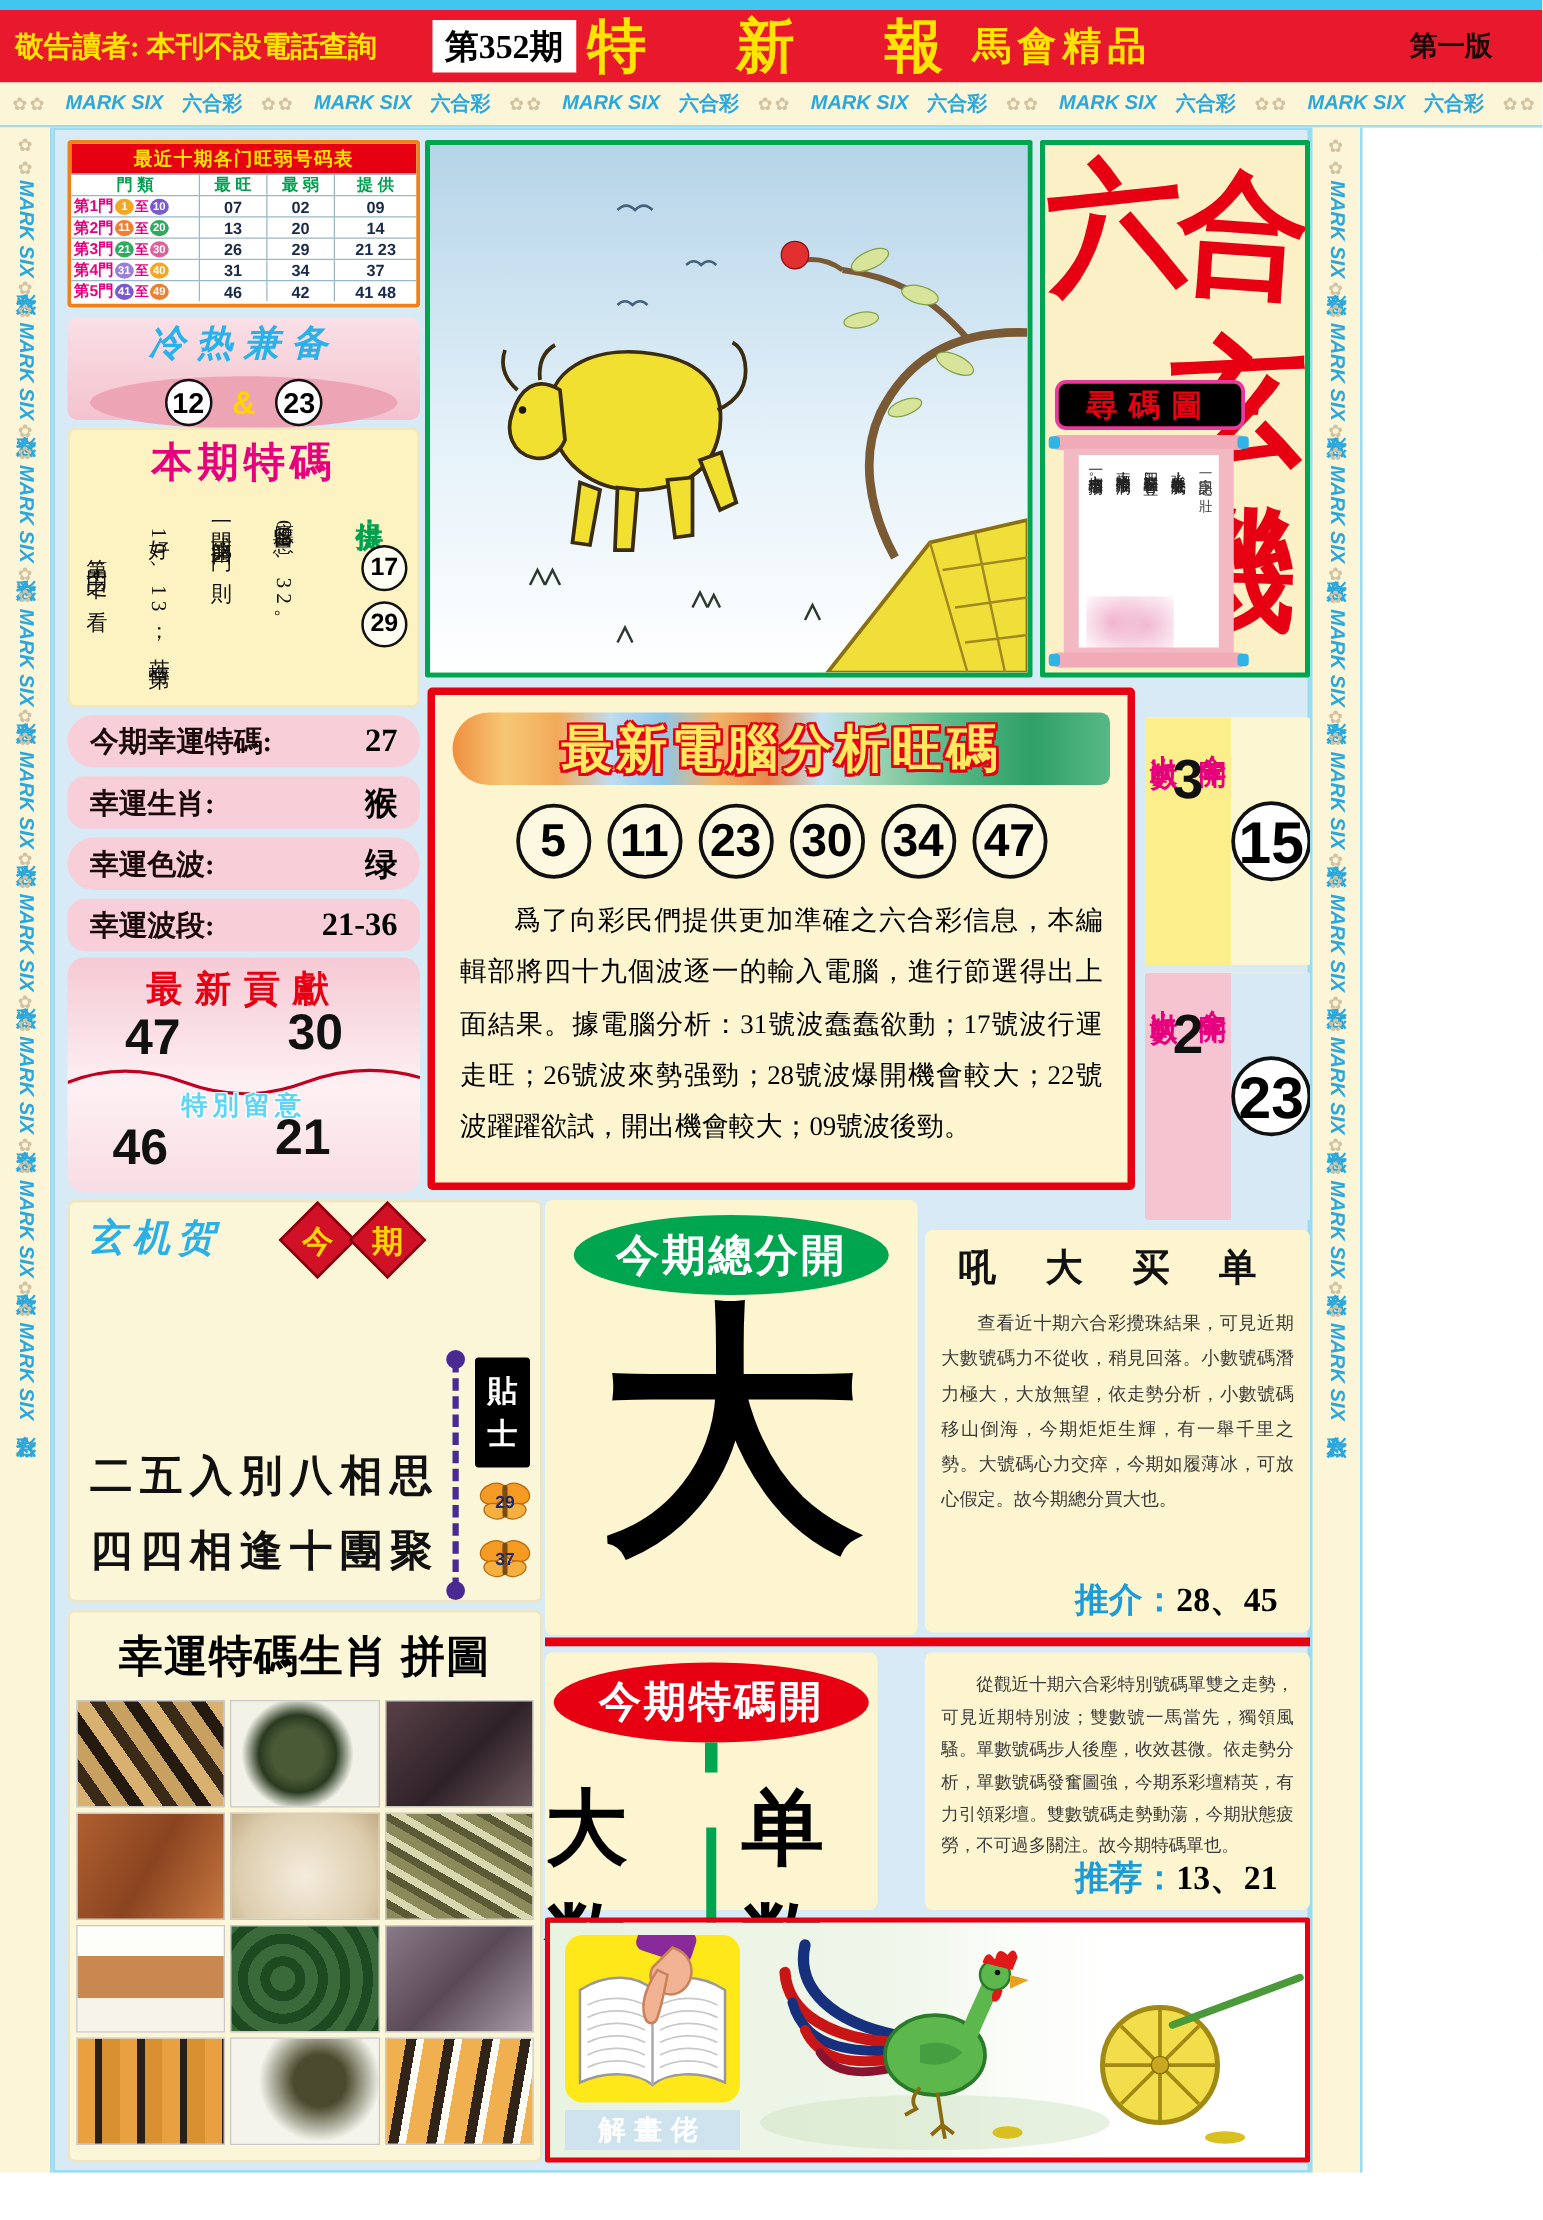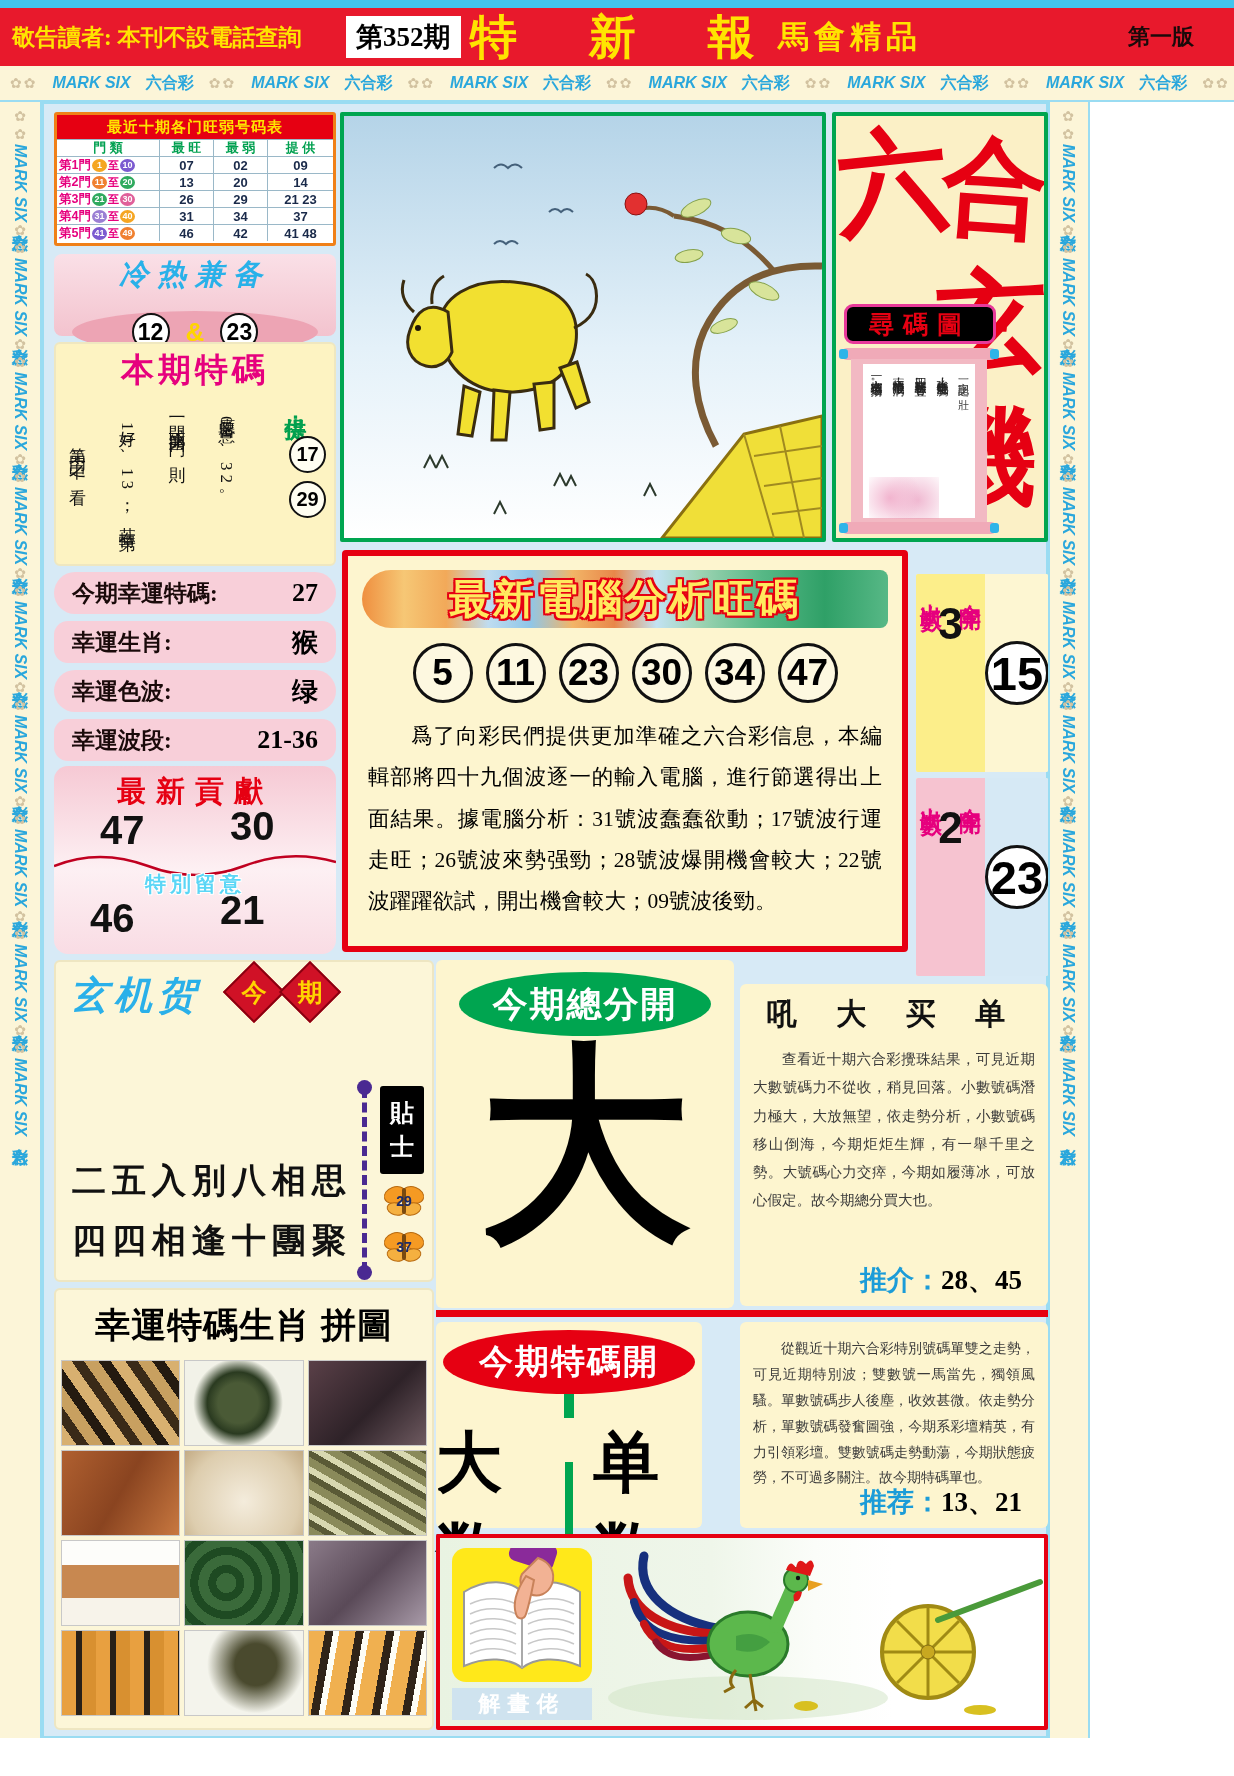--- a/index.html
+++ b/index.html
@@ -40,21 +40,21 @@
   .ht-c:nth-child(4n+1){border-left:none;}
   .ht-h{color:#00a050;font-size:13px;}
   .ht-lab{justify-content:flex-start;padding-left:2px;gap:1px;}
   .gate{color:#e6007e;font-weight:bold;font-size:12.5px;}
   .bdg{min-width:15px;height:13px;border-radius:50%;color:#fff;font-size:9px;display:flex;align-items:center;justify-content:center;font-weight:bold;}
   .zhi{color:#e6007e;font-size:11px;}
 
   
   .p-ch{left:10px;top:150px;width:282px;height:82px;background:linear-gradient(180deg,#fae0e7,#f3c3ce);border-radius:8px;}
   .ch-title{text-align:center;color:#29b1e9;font-weight:bold;font-size:29px;letter-spacing:9px;padding-top:1px;font-style:italic;font-family:"Liberation Serif",serif;}
-  .ch-ellipse{margin:16px auto 0;width:246px;height:42px;background:#eda4b4;border-radius:50%;display:flex;align-items:center;justify-content:center;gap:16px;}
+  .ch-ellipse{margin:6px auto 0;width:246px;height:42px;background:#eda4b4;border-radius:50%;display:flex;align-items:center;justify-content:center;gap:16px;}
   .ch-circle{width:38px;height:38px;background:#fff;border:2.5px solid #111;border-radius:50%;display:flex;align-items:center;justify-content:center;font-size:23px;font-weight:bold;}
   .ch-amp{color:#ffd400;font-size:26px;font-weight:bold;}
 
   
   .p-sc{left:10px;top:238px;width:282px;height:224px;background:#fdf3c2;border:2px solid #efe7c0;}
   .sc-title{text-align:center;color:#e6007e;font-weight:bold;font-size:33px;letter-spacing:4px;padding-top:4px;font-family:"Liberation Serif",serif;}
   .sc-body{position:absolute;top:56px;left:10px;right:8px;bottom:6px;display:flex;justify-content:space-between;}
   .sc-col{writing-mode:vertical-rl;text-orientation:mixed;font-family:"Liberation Serif",serif;font-size:17px;letter-spacing:4px;color:#111;}
   .sc-c0{margin-top:34px;}.sc-c1{margin-top:18px;}.sc-c2{margin-top:8px;}.sc-c3{margin-top:4px;}
   .sc-prov{display:flex;flex-direction:column;align-items:center;gap:8px;}
@@ -71,21 +71,21 @@
   .p-contrib{left:10px;top:662px;width:282px;height:188px;background:linear-gradient(180deg,#f6c9d4,#fdf0f3 55%,#f9dce4);border-radius:14px;overflow:hidden;}
   .ct-title{text-align:center;color:#e60012;font-weight:bold;font-size:29px;letter-spacing:10px;padding-top:6px;}
   .ct-num{position:absolute;font-size:40px;font-weight:bold;color:#111;}
   .ct-n1{left:46px;top:42px;}.ct-n2{left:176px;top:38px;}
   .ct-wave{position:absolute;left:0;top:84px;}
   .ct-note{position:absolute;top:104px;width:100%;text-align:center;color:#5bd6f6;font-weight:bold;font-size:21px;letter-spacing:4px;text-shadow:1px 1px 0 #fff,-1px -1px 0 #fff,1px -1px 0 #fff,-1px 1px 0 #fff;}
   .ct-n3{left:36px;top:130px;}.ct-n4{left:166px;top:122px;}
 
   
   .p-xj{left:10px;top:856px;width:380px;height:322px;background:#fcf6d8;border:2px solid #eee6c2;}
-  .xj-script{position:absolute;left:14px;top:8px;font-size:38px;font-weight:bold;font-style:italic;color:#2ab0e9;letter-spacing:6px;}
+  .xj-script{position:absolute;left:14px;top:8px;font-size:30px;font-weight:bold;font-style:italic;color:#2ab0e9;letter-spacing:6px;}
   .xj-d{position:absolute;top:8px;width:44px;height:44px;background:#d01126;border:2px solid #8a0010;transform:rotate(45deg);display:flex;align-items:center;justify-content:center;}
   .xj-d1{left:176px;}.xj-d2{left:232px;}
   .xj-d>span{transform:rotate(-45deg);color:#ffd400;font-weight:bold;font-size:25px;font-family:"Liberation Serif",serif;}
   .xj-verse{position:absolute;left:16px;font-family:"Liberation Serif",serif;font-weight:bold;font-size:34px;letter-spacing:6px;color:#111;}
   .xj-v1{top:196px;}.xj-v2{top:256px;}
   .xj-dash{position:absolute;left:306px;top:126px;height:184px;width:0;border-left:5px dashed #4a2a92;}
   .xj-dash::before,.xj-dash::after{content:"";position:absolute;left:-10px;width:15px;height:15px;border-radius:50%;background:#4a2a92;}
   .xj-dash::before{top:-8px;}.xj-dash::after{bottom:-8px;}
   .xj-tip{position:absolute;left:324px;top:124px;width:44px;height:88px;background:#000;border-radius:3px;display:flex;flex-direction:column;align-items:center;justify-content:center;gap:2px;}
   .xj-tip span{color:#fff;font-size:24px;font-weight:bold;font-family:"Liberation Serif",serif;}

